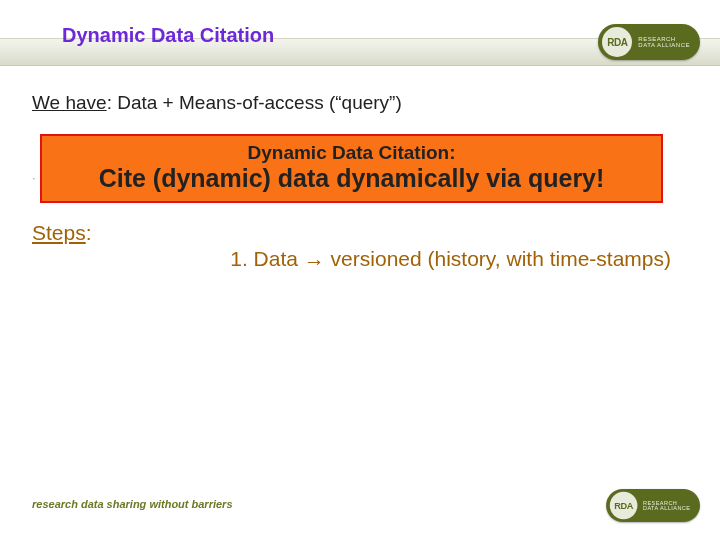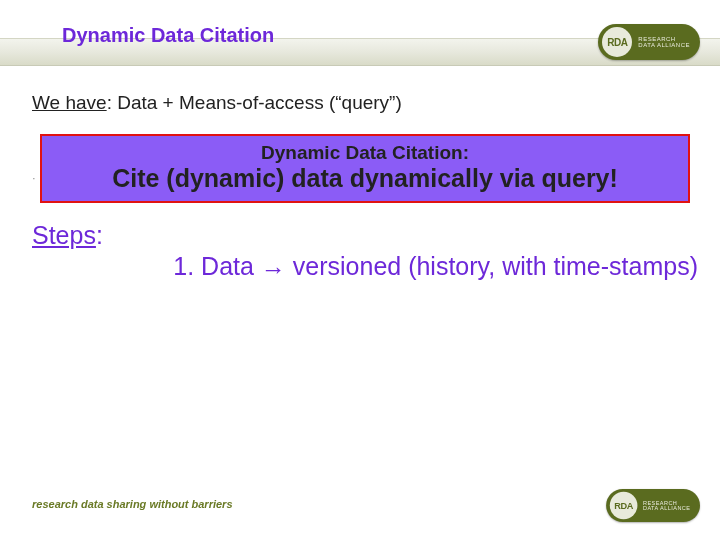--- a/index.html
+++ b/index.html
@@ -62,48 +62,48 @@
     display: flex;
     flex-direction: column;
     line-height: 1;
   }
   .rda-text .l1 { font-size: 6px; color: #e8eadb; letter-spacing: 0.5px; }
   .rda-text .l2 { font-size: 6px; color: #e8eadb; letter-spacing: 0.5px; }
   .content {
     position: absolute;
     top: 92px;
     left: 32px;
-    right: 22px;
+    right: 49px;
   }
   .we-have {
     font-size: 19px;
     color: #222;
     margin-bottom: 20px;
   }
   .we-have .ul { text-decoration: underline; }
   .callout {
     margin: 0 8px 18px 8px;
-    background: #8b5cf6;
+    background: #f97316;
     border: 2px solid #e11212;
     padding: 6px 10px 8px 10px;
     text-align: center;
   }
   .callout .c1 {
     font-size: 19px;
     font-weight: bold;
     color: #222;
   }
   .callout .c2 {
     font-size: 25px;
     font-weight: bold;
     color: #222;
   }
   .steps {
-    font-size: 25px;
-    color: #6d28d9;
+    font-size: 21px;
+    color: #a16207;
   }
   .steps .label { text-decoration: underline; }
   .steps ol {
     list-style: none;
     margin-top: 2px;
   }
   .steps li {
     padding-left: 4px;
     text-align: right;
   }

